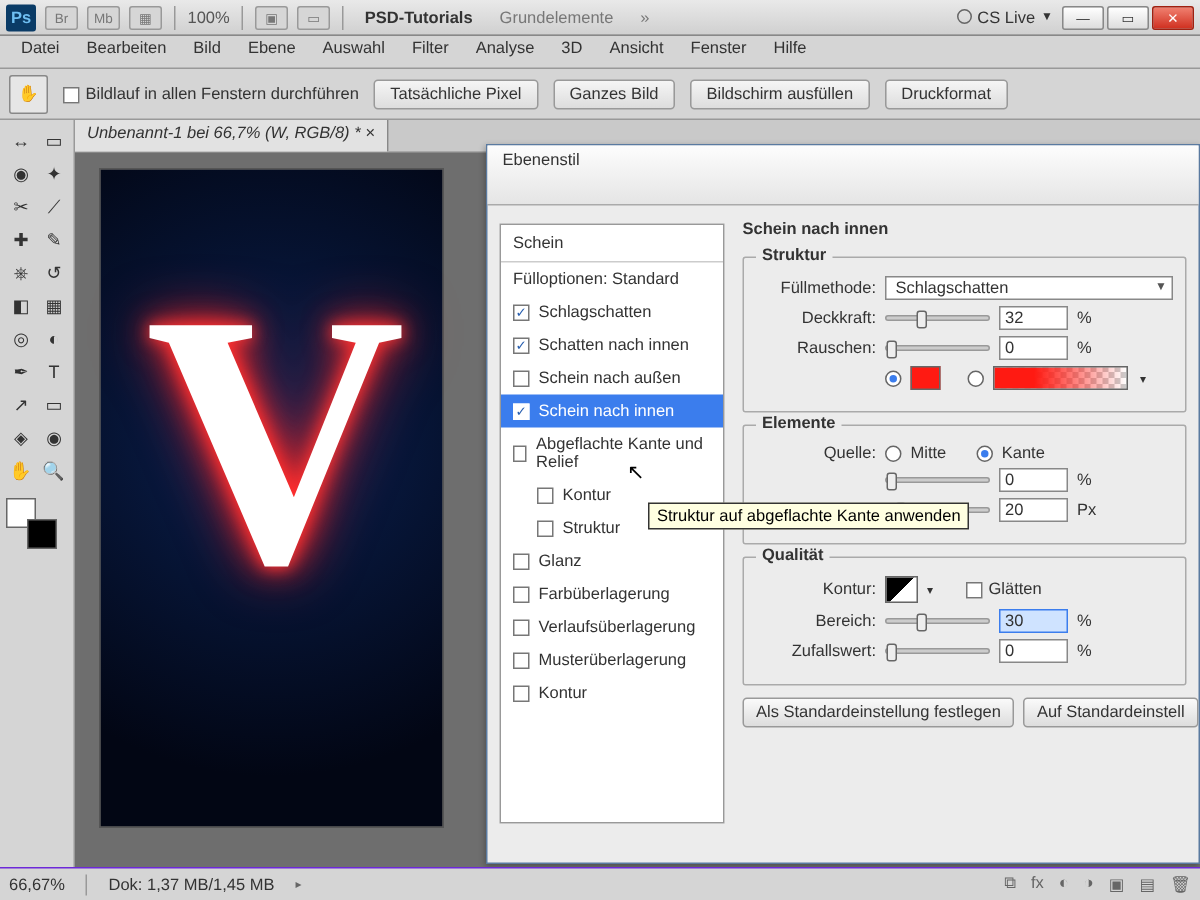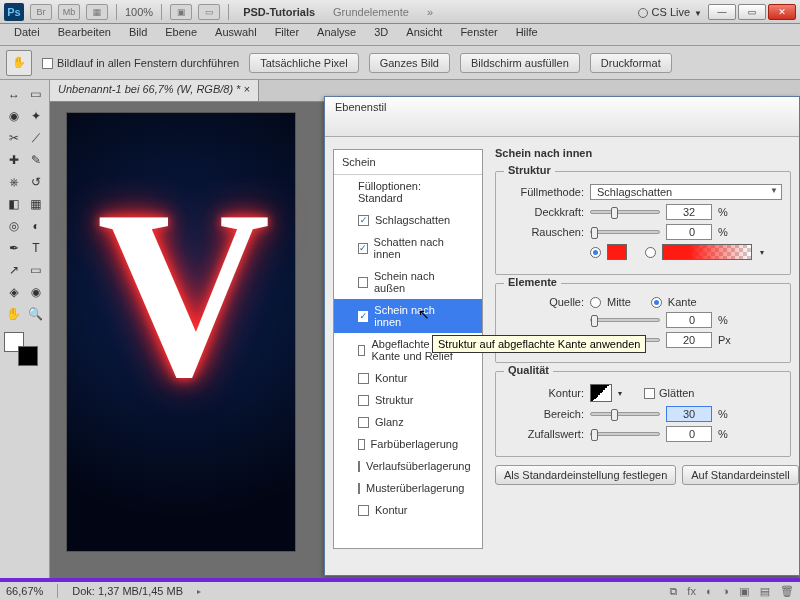--- a/index.html
+++ b/index.html
@@ -7,21 +7,21 @@
 
   
   .appbar { height: 24px; background: linear-gradient(#e9e9e9,#d0d0d0); border-bottom: 1px solid #888; display: flex; align-items: center; padding: 0 4px; gap: 6px; }
   .ps-logo { width: 20px; height: 18px; background: #0a3b66; color: #6fbff2; font-weight: bold; display: flex; align-items: center; justify-content: center; border-radius: 2px; font-size: 11px; }
   .mini-btn { width: 22px; height: 16px; background: #d6d6d6; border: 1px solid #999; border-radius: 2px; display:flex; align-items:center; justify-content:center; color:#777; font-size:9px;}
   .zoom-field { color: #555; }
   .divider-v { width:1px; height:16px; background:#999; margin:0 2px;}
   .crumb { padding: 2px 6px; color:#777;}
   .crumb.active{ color:#333; font-weight:600;}
   .spacer{flex:1}
-  .cs-live{display:flex;align-items:flex-end;gap:4px;color:#333}
+  .cs-live{display:flex;align-items:flex-start;gap:4px;color:#333}
   .cs-live .dot{width:10px;height:10px;border:1px solid #666;border-radius:50%}
   .winbtns{display:flex;gap:2px}
   .winbtn{width:28px;height:16px;border:1px solid #888;border-radius:2px;background:linear-gradient(#fff,#ddd);display:flex;align-items:center;justify-content:center;font-size:9px;color:#333}
   .winbtn.close{background:linear-gradient(#f08070,#d03020);color:#fff;border-color:#a02010}
 
   
   .menubar{height:22px;background:#d5d5d5;border-bottom:1px solid #999;display:flex;align-items:flex-start;padding:0 6px;gap:2px}
   .menubar span{padding:2px 8px;color:#333}
 
   
@@ -46,50 +46,50 @@
   .art{width:230px;height:440px;background:radial-gradient(circle at 50% 40%, #0a2050 0%, #020614 80%);position:relative;border:1px solid #555}
   .letterV{position:absolute;top:60px;left:30px;font-size:240px;font-weight:bold;font-family:Georgia,serif;color:#fff;text-shadow:0 0 20px #ff3030, 0 0 40px #ff2020, 0 0 10px #ff4040;line-height:1}
 
   
   .dialog{position:absolute;left:324px;top:96px;width:476px;height:480px;background:#ececec;border:1px solid #5a7aa0;box-shadow:-1px 1px 4px rgba(0,0,0,.3)}
   .dlg-title{height:40px;background:linear-gradient(#fdfdfd,#e5e5e5);border-bottom:1px solid #aaa;padding:4px 10px;color:#333}
   .dlg-body{display:flex;height:calc(100% - 24px)}
   .styles-col{width:166px;padding:12px 8px}
   .styles-box{border:1px solid #999;background:#fff;height:400px;overflow:hidden}
   .styles-box .hdr{padding:6px 8px;border-bottom:1px solid #ccc;background:#fff;color:#333}
-  .styles-box .row{padding:5px 24px;border-bottom:0;display:flex;align-items:center;gap:6px;color:#333;position:relative}
+  .styles-box .row{padding:5px 8px;border-bottom:0;display:flex;align-items:center;gap:6px;color:#333;position:relative}
   .styles-box .row .cb{width:11px;height:11px;border:1px solid #777;background:#fff;display:flex;align-items:center;justify-content:center;font-size:9px;color:#2a60b0}
   .styles-box .row.indent{padding-left:24px}
   .styles-box .row.sel{background:#3b7ded;color:#fff}
   .styles-box .row.sel .cb{border-color:#fff}
 
   .settings-col{flex:1;padding:10px 8px 8px 4px;display:flex;flex-direction:column;gap:8px;overflow:hidden}
   .fieldset{border:1px solid #aaa;border-radius:2px;padding:8px 8px 10px 8px;position:relative}
   .fieldset .legend{position:absolute;top:-8px;left:8px;background:#ececec;padding:0 4px;font-weight:bold;color:#333}
   .fs-title{font-weight:bold;color:#333;margin-bottom:4px}
   .frow{display:flex;align-items:center;gap:6px;margin:4px 0;color:#333}
   .frow label{width:80px;text-align:right}
   .dd{border:1px solid #888;background:#fff;padding:1px 16px 1px 6px;position:relative;min-width:80px}
   .dd:after{content:"▼";position:absolute;right:3px;top:1px;font-size:8px;color:#555}
-  .num{width:46px;border:1px solid #888;background:#fff;padding:1px 16px;text-align:right;color:#333}
+  .num{width:46px;border:1px solid #888;background:#fff;padding:1px 3px;color:#333}
   .num.focus{border:1px solid #3b7ded;background:#cfe3ff}
   .slider{width:70px;height:4px;background:#ccc;border:1px solid #999;position:relative;border-radius:2px}
   .slider .thumb{position:absolute;top:-4px;width:7px;height:12px;background:#eee;border:1px solid #666;border-radius:2px}
   .radio{width:11px;height:11px;border:1px solid #666;border-radius:50%;display:inline-flex;align-items:center;justify-content:center;background:#fff}
   .radio.on:after{content:"";width:5px;height:5px;background:#3b7ded;border-radius:50%}
   .swatch-red{width:20px;height:16px;background:#ff1a12;border:1px solid #666}
   .grad-red{width:90px;height:16px;border:1px solid #666;background:linear-gradient(90deg,#ff1a12 0%, #ff1a12 30%, rgba(255,26,18,0) 100%), repeating-conic-gradient(#ccc 0 25%, #fff 0 50%) 0/8px 8px}
   .btnrow{display:flex;gap:6px}
   .dbtn{padding:3px 8px;border:1px solid #999;background:linear-gradient(#fafafa,#ddd);border-radius:3px;white-space:nowrap;color:#333}
 
   .tooltip{position:absolute;left:432px;top:335px;background:#ffffe1;border:1px solid #333;padding:2px 5px;color:#000;z-index:50}
   .cursor{position:absolute;left:418px;top:306px;z-index:51;font-size:14px;color:#000}
 
   
-  .status{position:absolute;bottom:0;left:0;right:0;height:22px;background:#d5d5d5;border-top:4px solid #6d28d9;display:flex;align-items:center;padding:0 6px;gap:14px;color:#333}
+  .status{position:absolute;bottom:0;left:0;right:0;height:22px;background:#d5d5d5;border-top:1px solid #6d28d9;display:flex;align-items:center;padding:0 6px;gap:14px;color:#333}
   .status .sep{width:1px;height:14px;background:#999}
   .status .right{margin-left:auto;display:flex;gap:10px;color:#666}
   .kontur-sw{width:22px;height:18px;border:1px solid #666;background:linear-gradient(135deg,#000 0 50%,#fff 50% 100%)}
 </style>
 </head>
 <body>
 
 <div class="appbar">
   <div class="ps-logo">Ps</div>
   <div class="mini-btn">Br</div>

